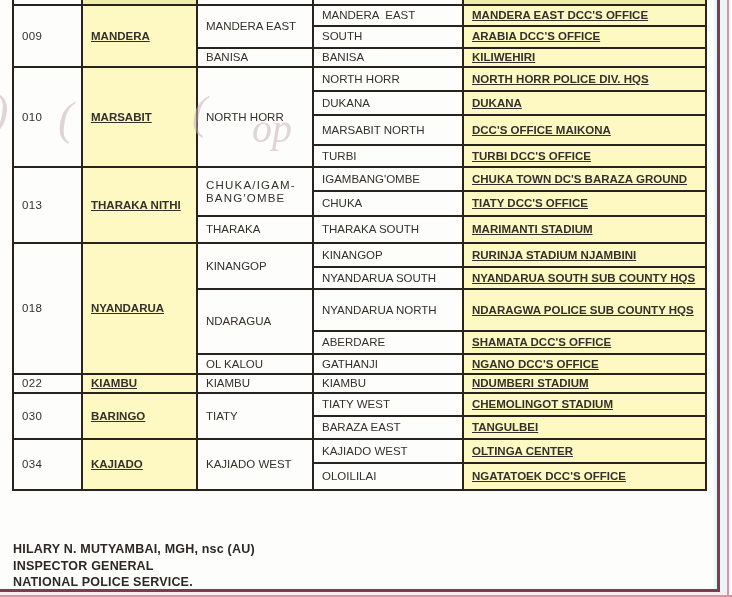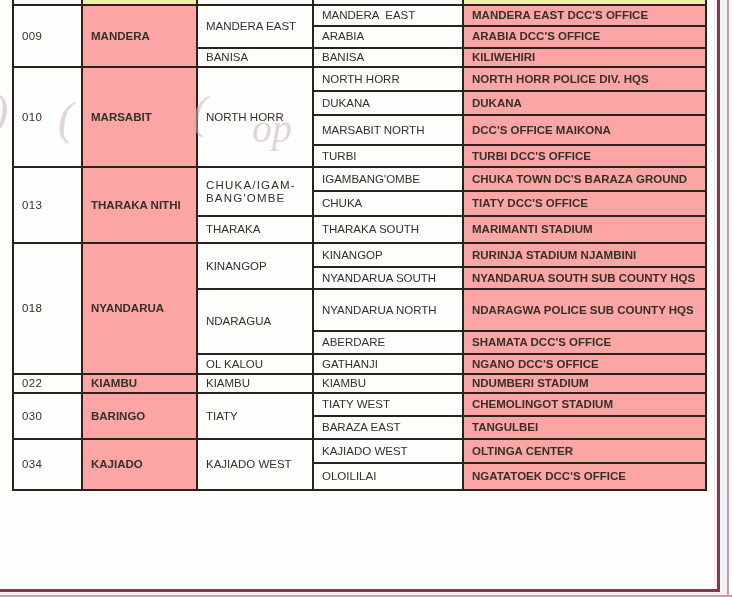--- a/index.html
+++ b/index.html
@@ -21,21 +21,21 @@
     border:2px solid #29231d;
     font-size:11.5px;
     color:#34302a;
     padding:2px 6px 2px 8px;
     vertical-align:middle;
     white-space:pre-wrap;
     overflow:hidden;
     line-height:1.15;
   }
   td.code { padding-left:11px; letter-spacing:0.4px; }
-  td.county, td.venue { background:#fca5a5; font-weight:700; color:#39332a; }
+  td.county, td.venue { background:#fef9c3; font-weight:700; color:#39332a;text-decoration:underline; }
   td.vtop { vertical-align:top; padding-top:6px; }
   td.ls { letter-spacing:1.2px; }
   td.cut { border-top:none; }
   td.cut-y { border-top:none; background:#f0eda5; }
   
   .signature {
     position:absolute; left:13px; top:541px;
     font-weight:700; font-size:12.5px; line-height:1.32;
     color:#2d2823; letter-spacing:0.2px;
   }
@@ -85,21 +85,21 @@
       </tr>
 
       <tr style="height:21px">
         <td class="code vtop" rowspan="3">009</td>
         <td class="county vtop" rowspan="3">MANDERA</td>
         <td class="vtop" rowspan="2">MANDERA EAST</td>
         <td>MANDERA  EAST</td>
         <td class="venue">MANDERA EAST DCC'S OFFICE</td>
       </tr>
       <tr style="height:22px">
-        <td>ARABIA</td>
+        <td>SOUTH</td>
         <td class="venue">ARABIA DCC'S OFFICE</td>
       </tr>
       <tr style="height:17px">
         <td>BANISA</td>
         <td>BANISA</td>
         <td class="venue">KILIWEHIRI</td>
       </tr>
 
       <tr style="height:24px">
         <td class="code vtop" rowspan="4">010</td>
@@ -192,20 +192,25 @@
         <td>KAJIADO WEST</td>
         <td class="venue">OLTINGA CENTER</td>
       </tr>
       <tr style="height:27px">
         <td>OLOILILAI</td>
         <td class="venue">NGATATOEK DCC'S OFFICE</td>
       </tr>
     </tbody>
   </table>
 
+  <div class="signature">
+    <div>HILARY N. MUTYAMBAI, MGH, nsc (AU)</div>
+    <div>INSPECTOR GENERAL</div>
+    <div>NATIONAL POLICE SERVICE.</div>
+  </div>
 
   <span class="wm wm0">)</span>
   <span class="wm wm1">(</span>
   <span class="wm wm2">(</span>
   <span class="wm wm3">op</span>
 
   <div class="frame-v-band"></div>
   <div class="frame-v-maroon"></div>
   <div class="frame-v-pink"></div>
   <div class="frame-h-band"></div>

